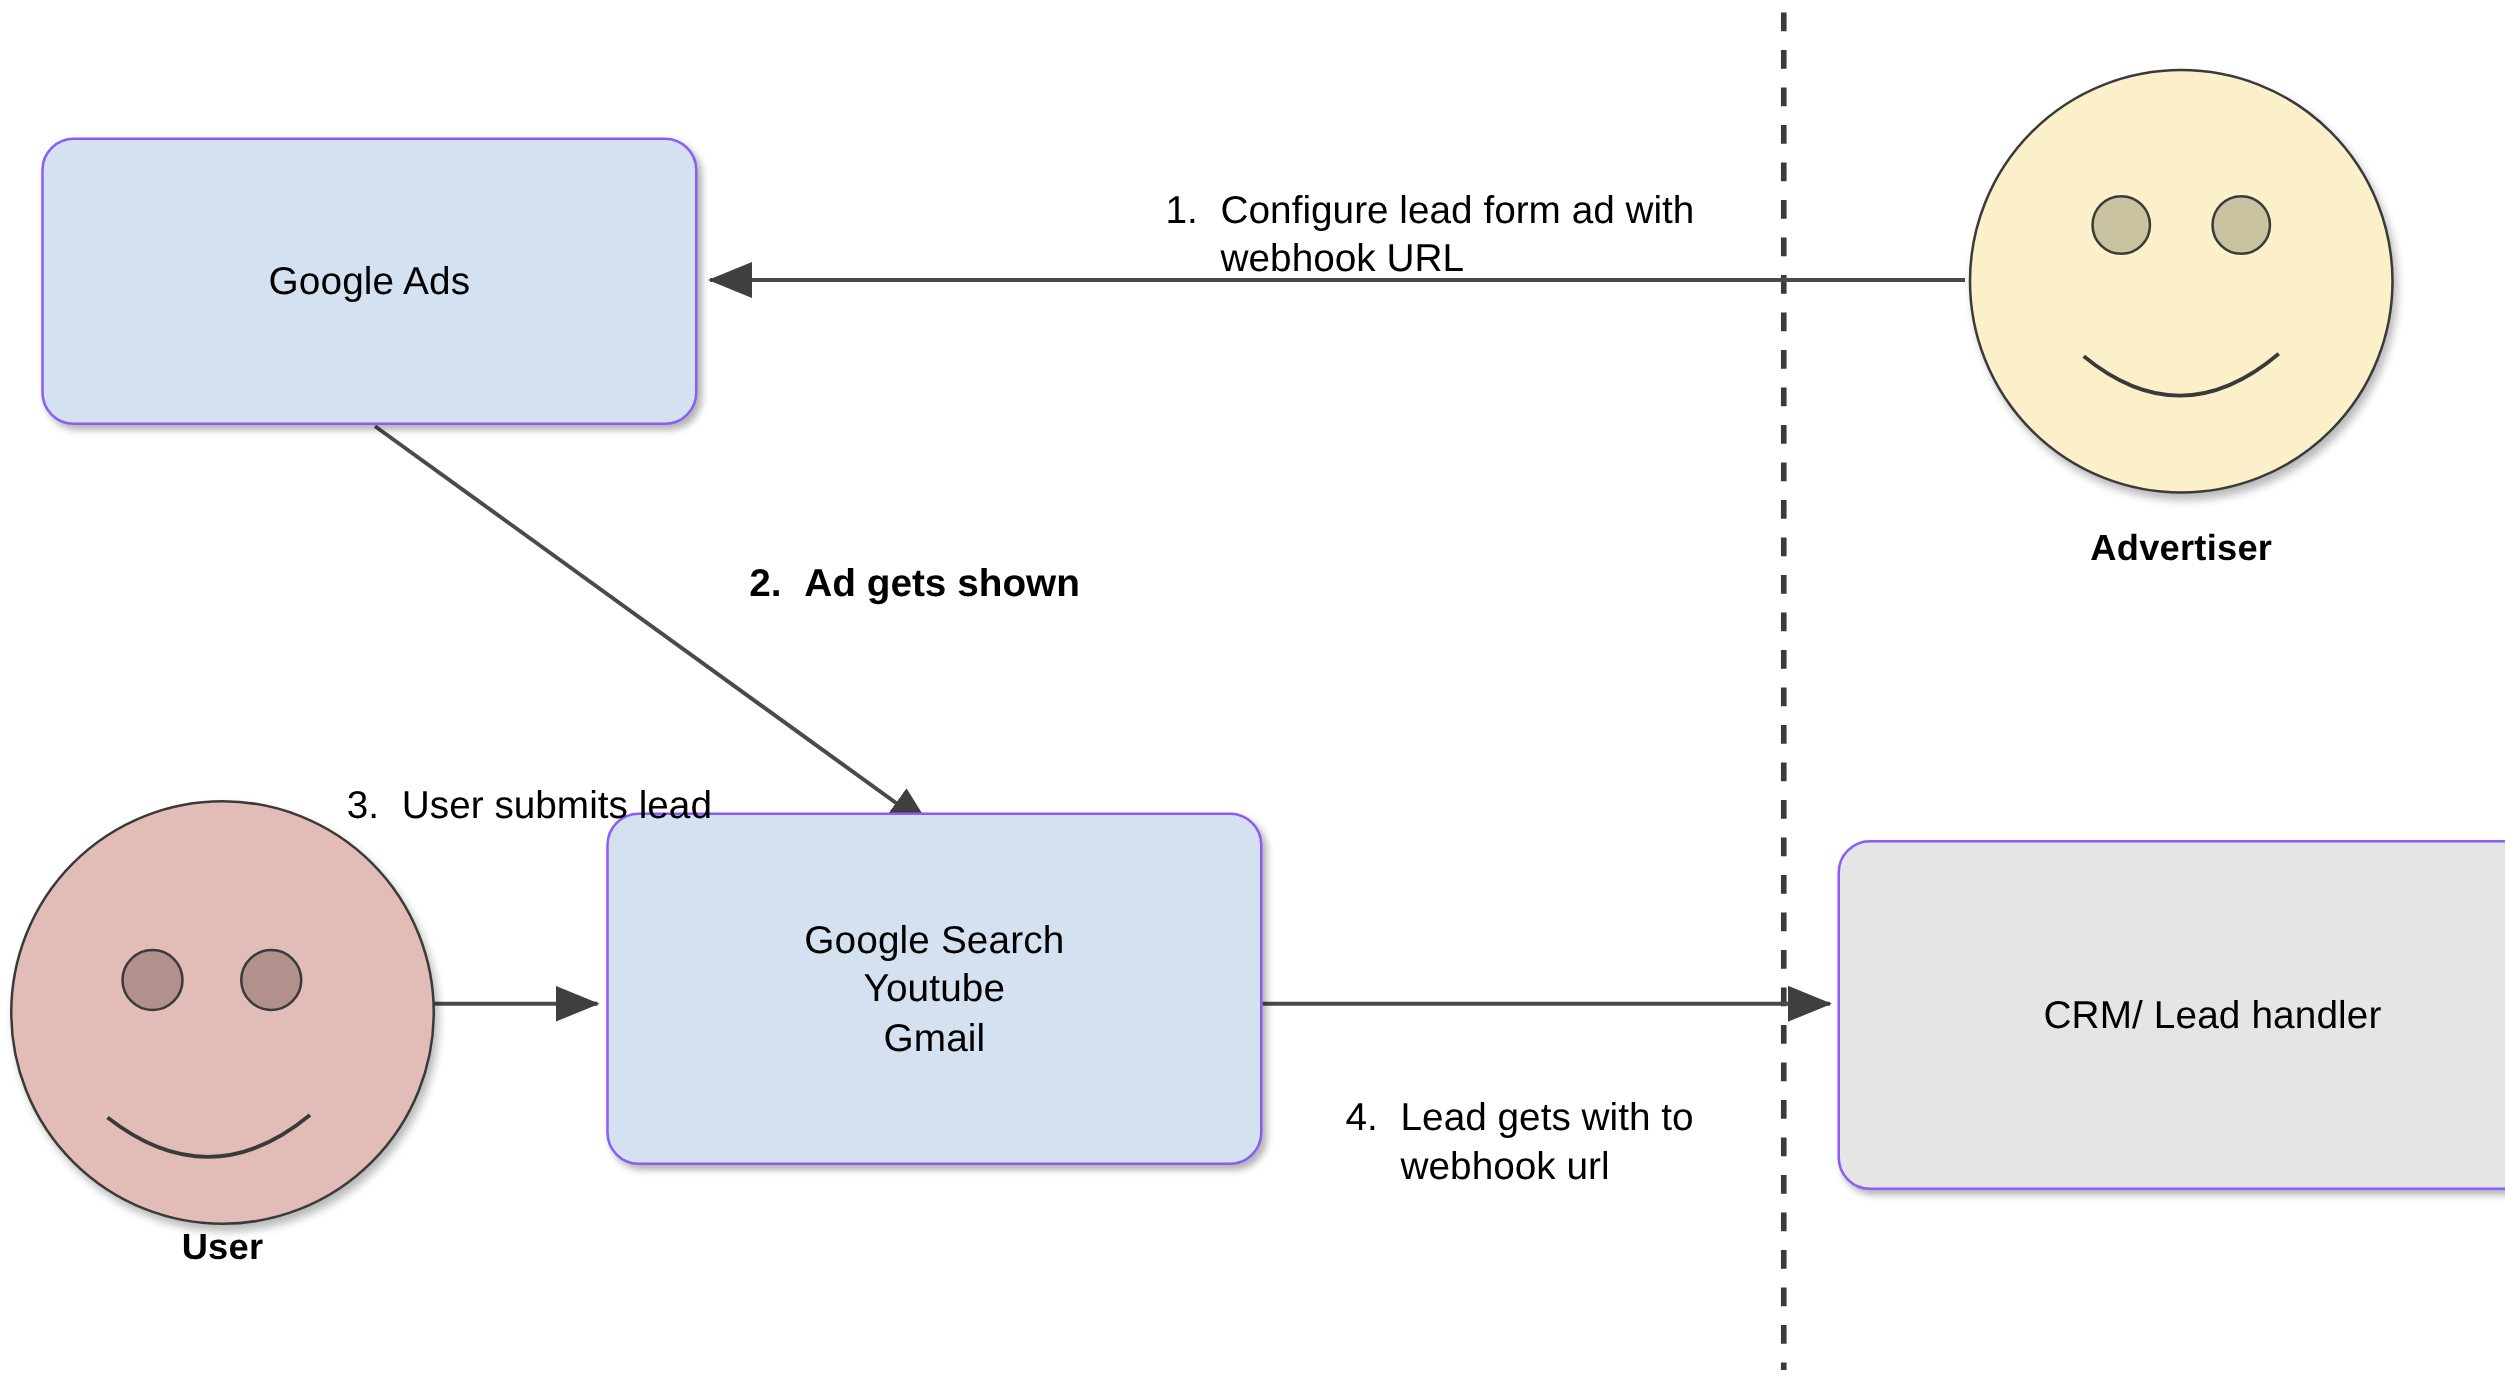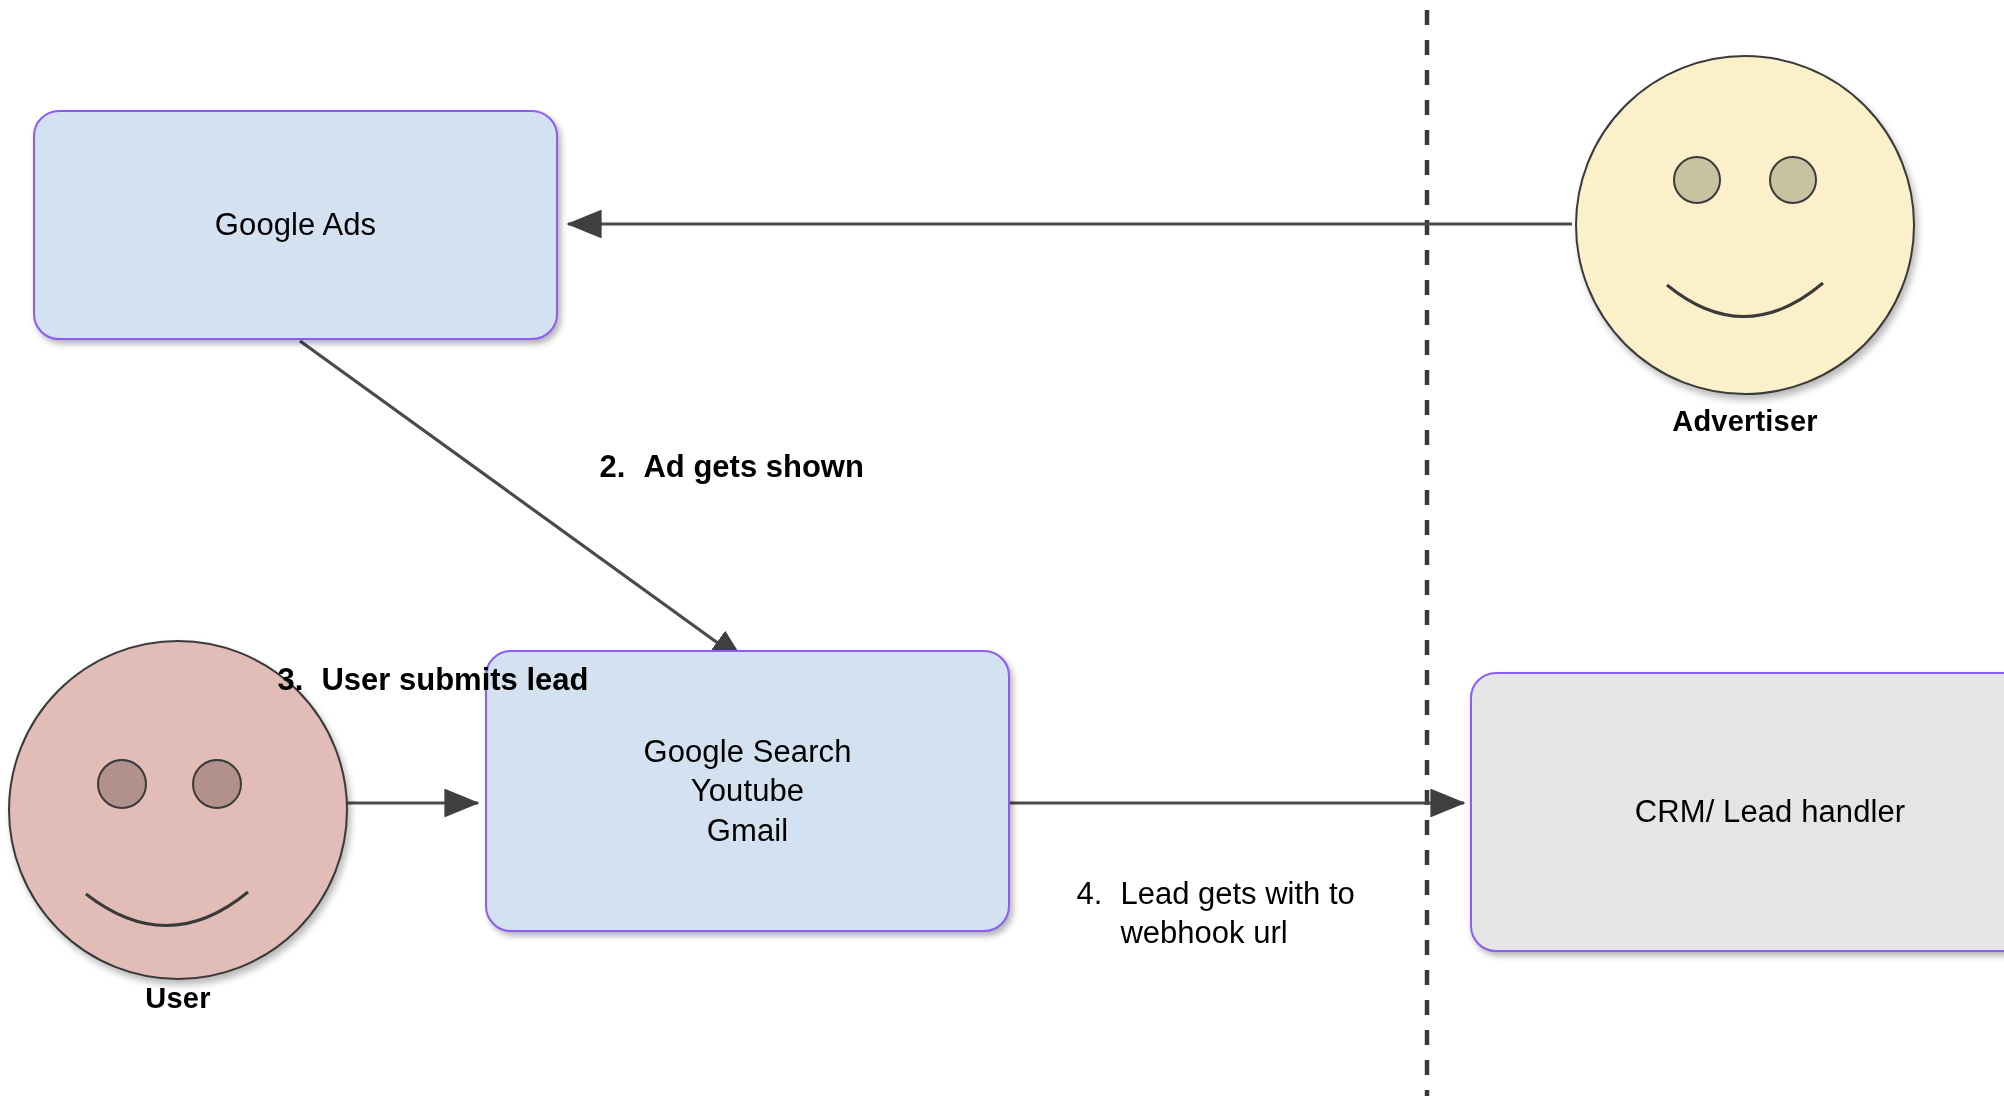--- a/index.html
+++ b/index.html
@@ -81,21 +81,21 @@
     color: #000;
     letter-spacing: 0.2px;
   }
   #actor-advertiser {
     left: 1575px; top: 55px; width: 340px; height: 340px;
   }
   #actor-advertiser .actor-face {
     width: 340px; height: 340px;
     background: #fbf0ca;
   }
-  #actor-advertiser .actor-caption { top: 350px; }
+  #actor-advertiser .actor-caption { top: 368px; }
   #actor-user {
     left: 8px; top: 640px; width: 340px; height: 340px;
   }
   #actor-user .actor-face {
     width: 340px; height: 340px;
     background: #e2bcb6;
   }
   #actor-user .actor-caption { top: 342px; }
   .face-svg {
     position: absolute;
@@ -114,21 +114,21 @@
   .edge-label .num {
     display: inline-block;
     width: 44px;
   }
   .edge-label .txt {
     display: inline-block;
     vertical-align: top;
   }
   #label-step1 { left: 898px; top: 108px; }
   #label-step2 { left: 565px; top: 407px; font-weight: bold; }
-  #label-step3 { left: 243px; top: 620px; font-weight: bold; }
+  #label-step3 { left: 243px; top: 584px; }
   #label-step4 { left: 1042px; top: 834px; }
 </style>
 </head>
 <body>
 
 <div id="canvas">
 
   <svg class="svg-layer" viewBox="0 0 2004 1116" width="2004" height="1116">
     <defs>
       <marker id="arrowhead" markerWidth="11" markerHeight="9" refX="10.5" refY="4.5" orient="auto" markerUnits="strokeWidth">
@@ -174,20 +174,24 @@
   <div class="actor" id="actor-user">
     <div class="actor-face"></div>
     <svg class="face-svg" viewBox="0 0 340 340">
       <circle cx="114" cy="144" r="24" fill="#b2908c" stroke="#3a3a3a" stroke-width="2"></circle>
       <circle cx="209" cy="144" r="24" fill="#b2908c" stroke="#3a3a3a" stroke-width="2"></circle>
       <path d="M 78 254 Q 160 318 240 252" fill="none" stroke="#3a3a3a" stroke-width="3"></path>
     </svg>
     <div class="actor-caption">User</div>
   </div>
 
+  <div class="edge-label" id="label-step1">
+    <span class="num">1.</span><span class="txt">Configure lead form ad with
+webhook URL</span>
+  </div>
 
   <div class="edge-label" id="label-step2">
     <span class="num">2.</span><span class="txt">Ad gets shown</span>
   </div>
 
   <div class="edge-label" id="label-step3">
     <span class="num">3.</span><span class="txt">User submits lead</span>
   </div>
 
   <div class="edge-label" id="label-step4">

